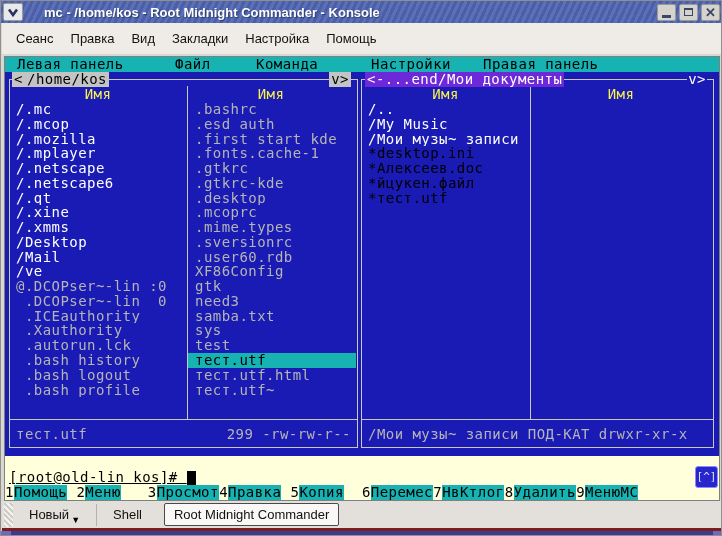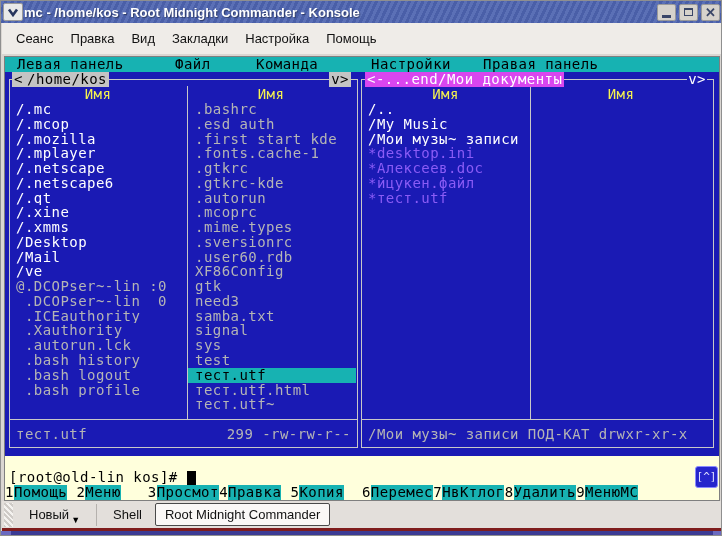--- a/index.html
+++ b/index.html
@@ -16,21 +16,21 @@
     position:absolute; left:0; top:0; width:722px; height:22px;
     background:repeating-linear-gradient(115deg,#5b70b6 0 3px,#4a5fa8 3px 6px);
     display:flex; align-items:center;
   }
   .win-icon {
     width:20px; height:18px; margin-left:2px; background:#e9e9e9;
     border:1px solid #9a9a9a; border-radius:2px;
     display:flex; align-items:center; justify-content:center;
   }
   .title-text {
-    color:#ffffff; font-weight:bold; font-size:13px; margin-left:1px;
+    color:#ffffff; font-weight:bold; font-size:13px; margin-left:21px;
     text-shadow:1px 1px 1px rgba(0,0,0,.4); white-space:nowrap;
   }
   .tb-buttons { margin-left:auto; display:flex; gap:3px; margin-right:3px; }
   .tb-btn {
     width:19px; height:17px; background:#d6d2cc; border:1px solid #9a9a9a;
     border-radius:2px; display:flex; align-items:center; justify-content:center;
   }
   .glyph-min { width:9px; height:3px; background:#3a4668; margin-top:8px; }
   .glyph-max { width:9px; height:8px; border:1px solid #3a4668; border-top:2px solid #3a4668; }
   .glyph-close { color:#3a4668; font-weight:bold; font-size:13px; line-height:13px; }
@@ -65,21 +65,21 @@
 
   .panel { position:absolute; top:22px; height:369px; border:1px solid #c8c8c8; }
   .panel-left  { left:4px;   width:349px; }
   .panel-right { left:356px; width:353px; }
 
   .chip {
     position:absolute; top:-8px; height:15px; background:#c4c4c4; color:#000;
     padding:0 2px; white-space:pre; z-index:2;
   }
   .rp-title {
-    position:absolute; top:-8px; left:3px; background:#d946ef; color:#ffffff;
+    position:absolute; top:-8px; left:3px; background:#6d28d9; color:#ffffff;
     padding:0 2px; white-space:pre; z-index:2;
   }
   .rp-drop {
     position:absolute; top:-8px; right:6px; background:#1a1ab4; color:#ffffff;
     padding:0 1px; white-space:pre; z-index:2;
   }
 
   .col-head { position:absolute; top:7px; height:15px; text-align:center; color:#f5f24e; }
   .panel-left  .head1 { left:0;   width:176px; }
   .panel-left  .head2 { left:177px; width:168px; }
@@ -92,33 +92,33 @@
 
   .filecol { position:absolute; top:22px; height:311px; overflow:hidden; }
   .panel-left  .fc1 { left:1px;   width:176px; }
   .panel-left  .fc2 { left:178px; width:168px; }
   .panel-right .fc1 { left:1px;   width:166px; }
   .panel-right .fc2 { left:169px; width:181px; }
   .trow { height:14.77px; white-space:pre; overflow:hidden; padding-left:5px; }
   .fc2 .trow { padding-left:7px; }
   .t-dir  { color:#ffffff; }
   .t-file { color:#b5b5b5; }
-  .t-exec { color:#8b5cf6; }
+  .t-exec { color:#000000; }
   .t-selected { background:#17b2b2; color:#000000; }
 
   .sep { position:absolute; left:0; right:0; top:339px; border-top:1px solid #c8c8c8; }
   .statusrow {
     position:absolute; left:6px; right:6px; top:347px; height:15px;
     display:flex; justify-content:space-between; white-space:pre; overflow:hidden;
     color:#b5b5b5;
   }
 
   .cmdline {
     position:absolute; left:4px; top:413px; height:15px; color:#000;
-    white-space:pre; display:flex; align-items:flex-start;
+    white-space:pre; display:flex; align-items:flex-start;text-decoration:underline;
   }
   .cursor { display:inline-block; width:9px; height:14px; background:#000; margin-top:1px; }
 
   .scroll-badge {
     position:absolute; right:1px; top:409px; width:23px; height:22px;
     background:#2626cc; border:1px solid #8a8aff; border-radius:3px;
     color:#e0e0ff; font-size:11px; letter-spacing:0;
     display:flex; align-items:center; justify-content:center;
   }
 
@@ -135,21 +135,21 @@
   }
   .grip {
     width:9px; height:24px; margin-left:2px;
     background:repeating-linear-gradient(45deg,#cfcbc7 0 2px,#f4f2ef 2px 4px);
   }
   .newbtn { margin-left:10px; padding:2px 6px; display:flex; align-items:flex-end; gap:2px; }
   .newbtn .tri { font-size:9px; line-height:9px; color:#000; transform:translateY(3px); }
   .tabsep { width:1px; height:22px; background:#b5b1ad; margin:0 6px 0 10px; }
   .tab-plain { padding:3px 10px; }
   .tab-active {
-    margin-left:3px; padding:3px 9px; background:#faf8f6;
+    margin-left:12px; padding:3px 9px; background:#faf8f6;
     border:1px solid #4a4a4a; border-radius:2px; white-space:nowrap;
   }
 
   .bottom-border {
     position:absolute; left:0; top:530px; width:722px; height:6px;
     background:linear-gradient(90deg,#6a6ac0 0 10px,#3b3b94 10px 712px,#6a6ac0 712px 722px);
   }
 </style>
 </head>
 <body>
@@ -230,30 +230,29 @@
             <div class="trow t-file"> .bash_profile</div>
           </div>
         <div class="filecol fc2">
 
         <div class="trow t-file">.bashrc</div>
             <div class="trow t-file">.esd_auth</div>
             <div class="trow t-file">.first_start_kde</div>
             <div class="trow t-file">.fonts.cache-1</div>
             <div class="trow t-file">.gtkrc</div>
             <div class="trow t-file">.gtkrc-kde</div>
-            <div class="trow t-file">.autorun</div>
+            <div class="trow t-file">.desktop</div>
             <div class="trow t-file">.mcoprc</div>
             <div class="trow t-file">.mime.types</div>
             <div class="trow t-file">.sversionrc</div>
             <div class="trow t-file">.user60.rdb</div>
             <div class="trow t-file">XF86Config</div>
             <div class="trow t-file">gtk</div>
             <div class="trow t-file">need3</div>
             <div class="trow t-file">samba.txt</div>
-            <div class="trow t-file">signal</div>
             <div class="trow t-file">sys</div>
             <div class="trow t-file">test</div>
             <div class="trow t-selected">тест.utf</div>
             <div class="trow t-file">тест.utf.html</div>
             <div class="trow t-file">тест.utf~</div>
           </div>
         <div class="sep"></div>
         <div class="statusrow">
           <span>тест.utf</span>
           <span>299 -rw-rw-r--</span>

